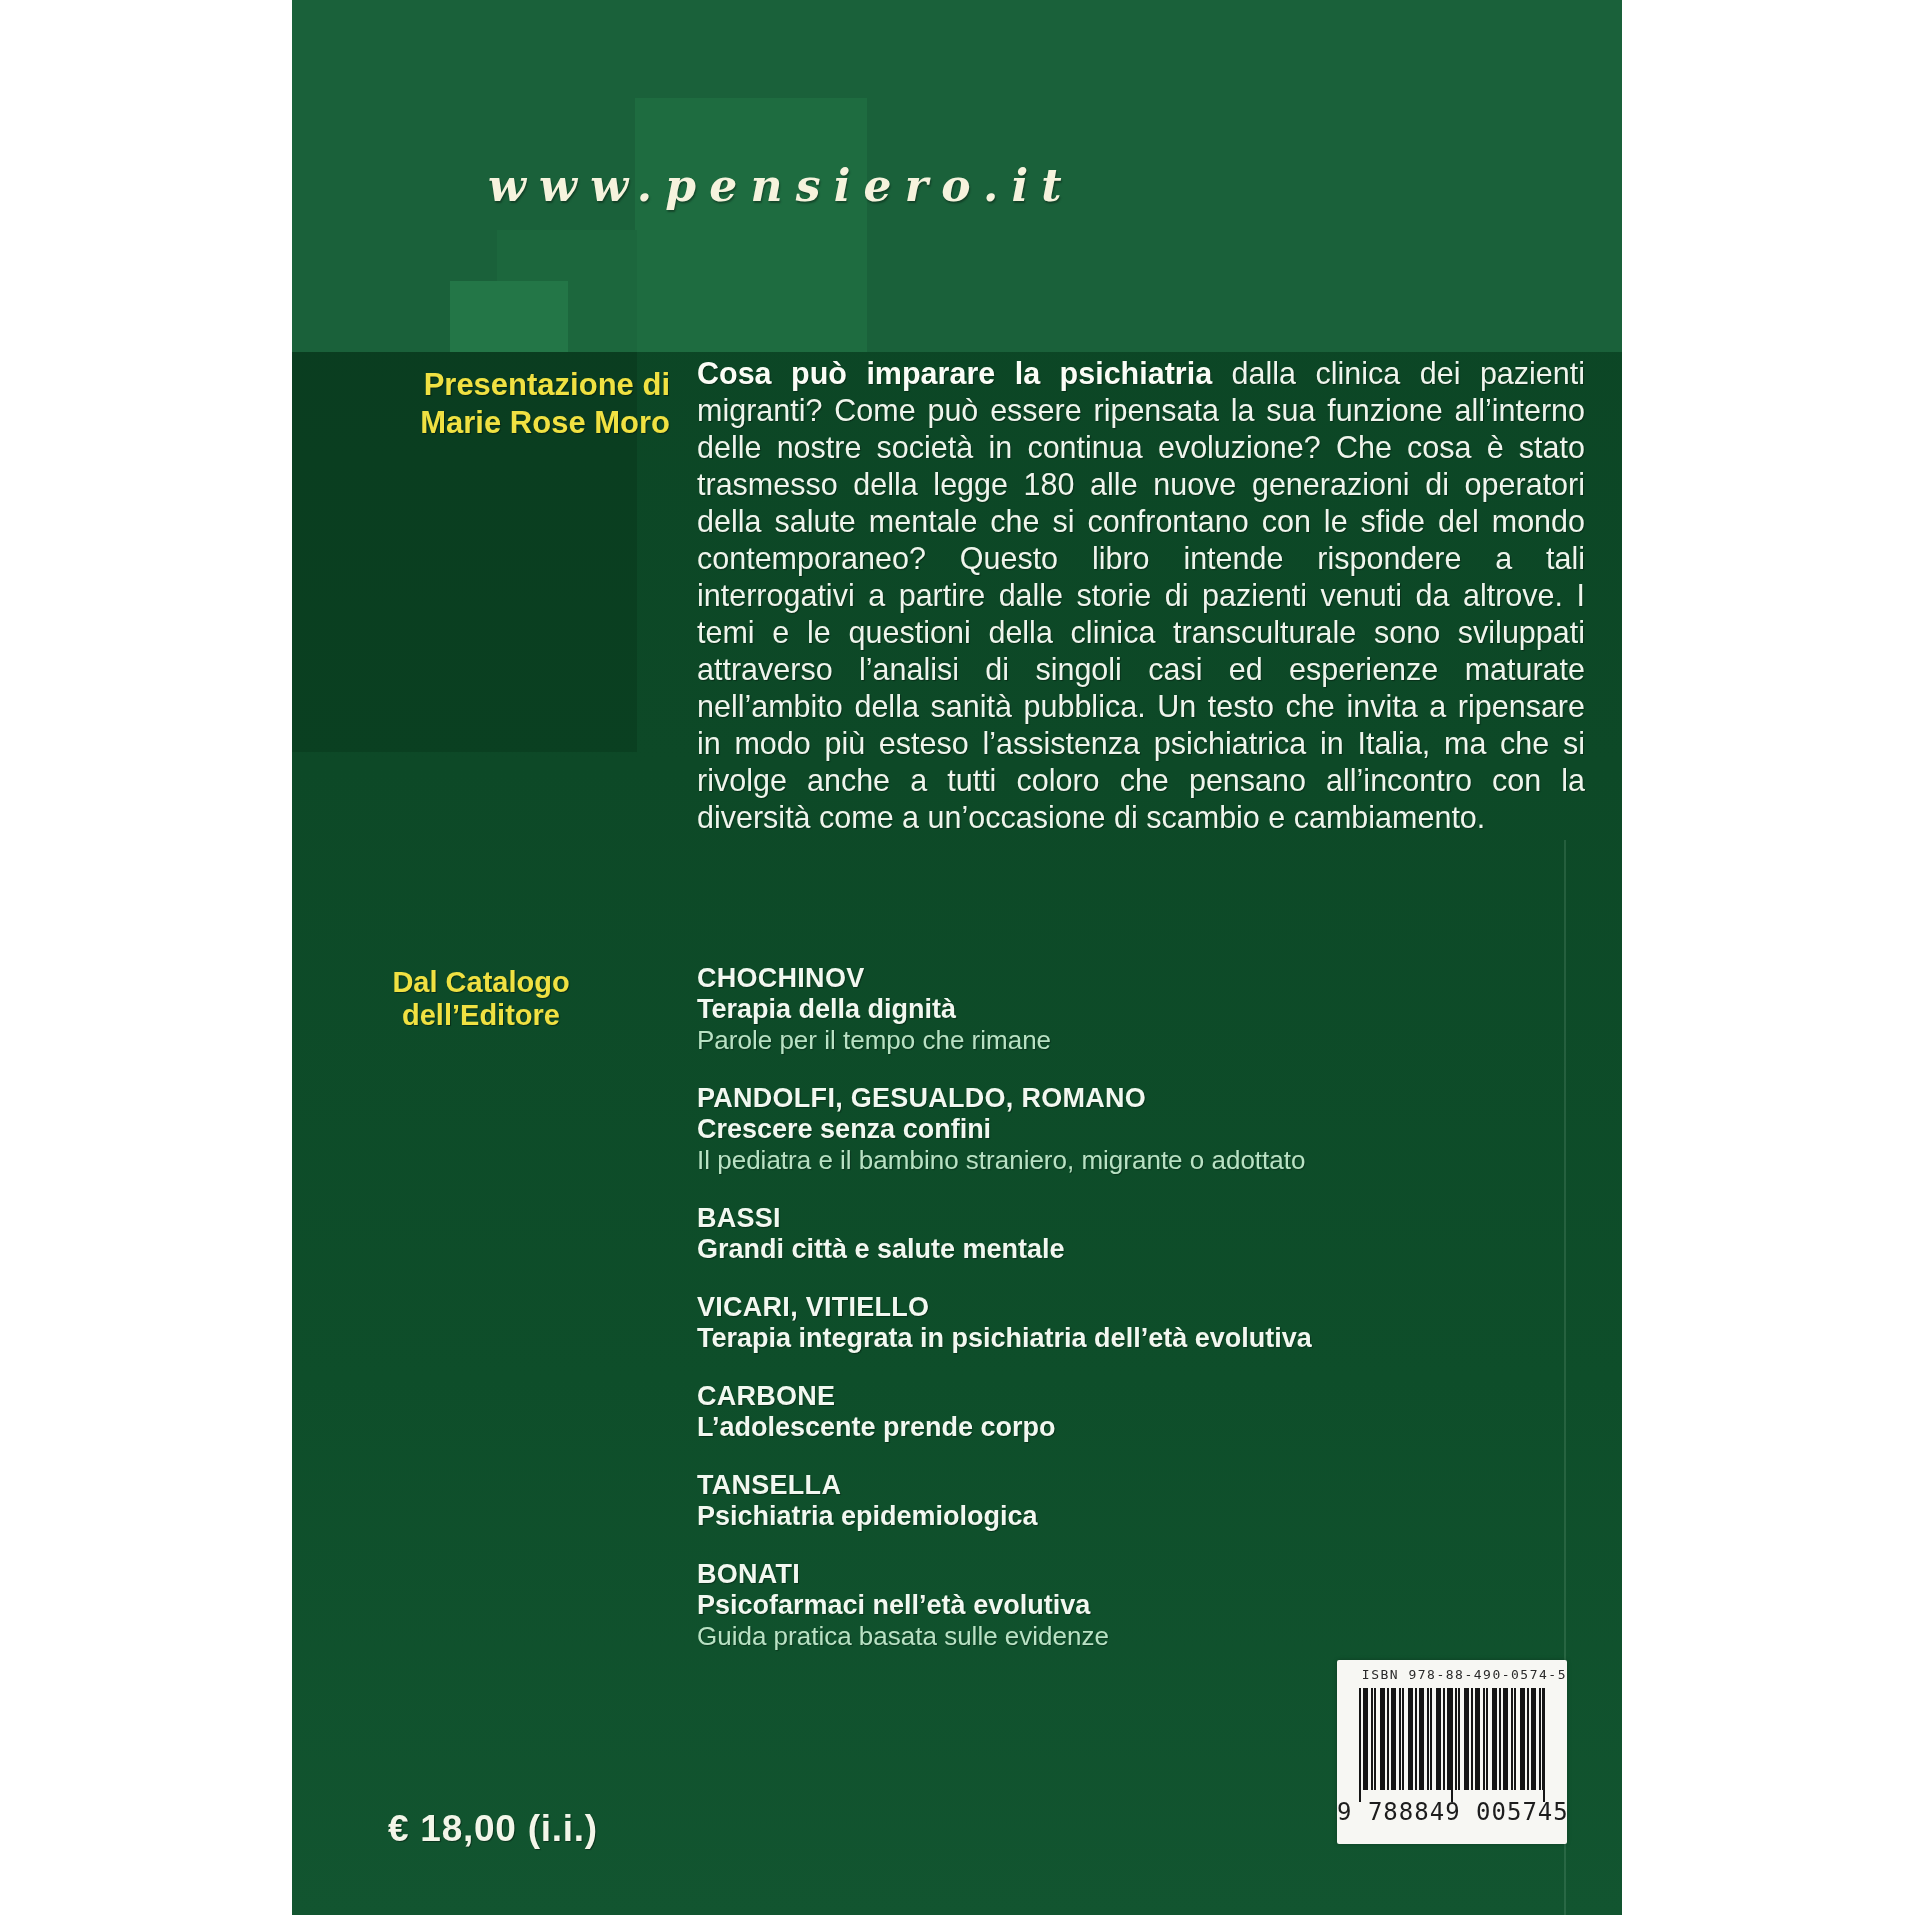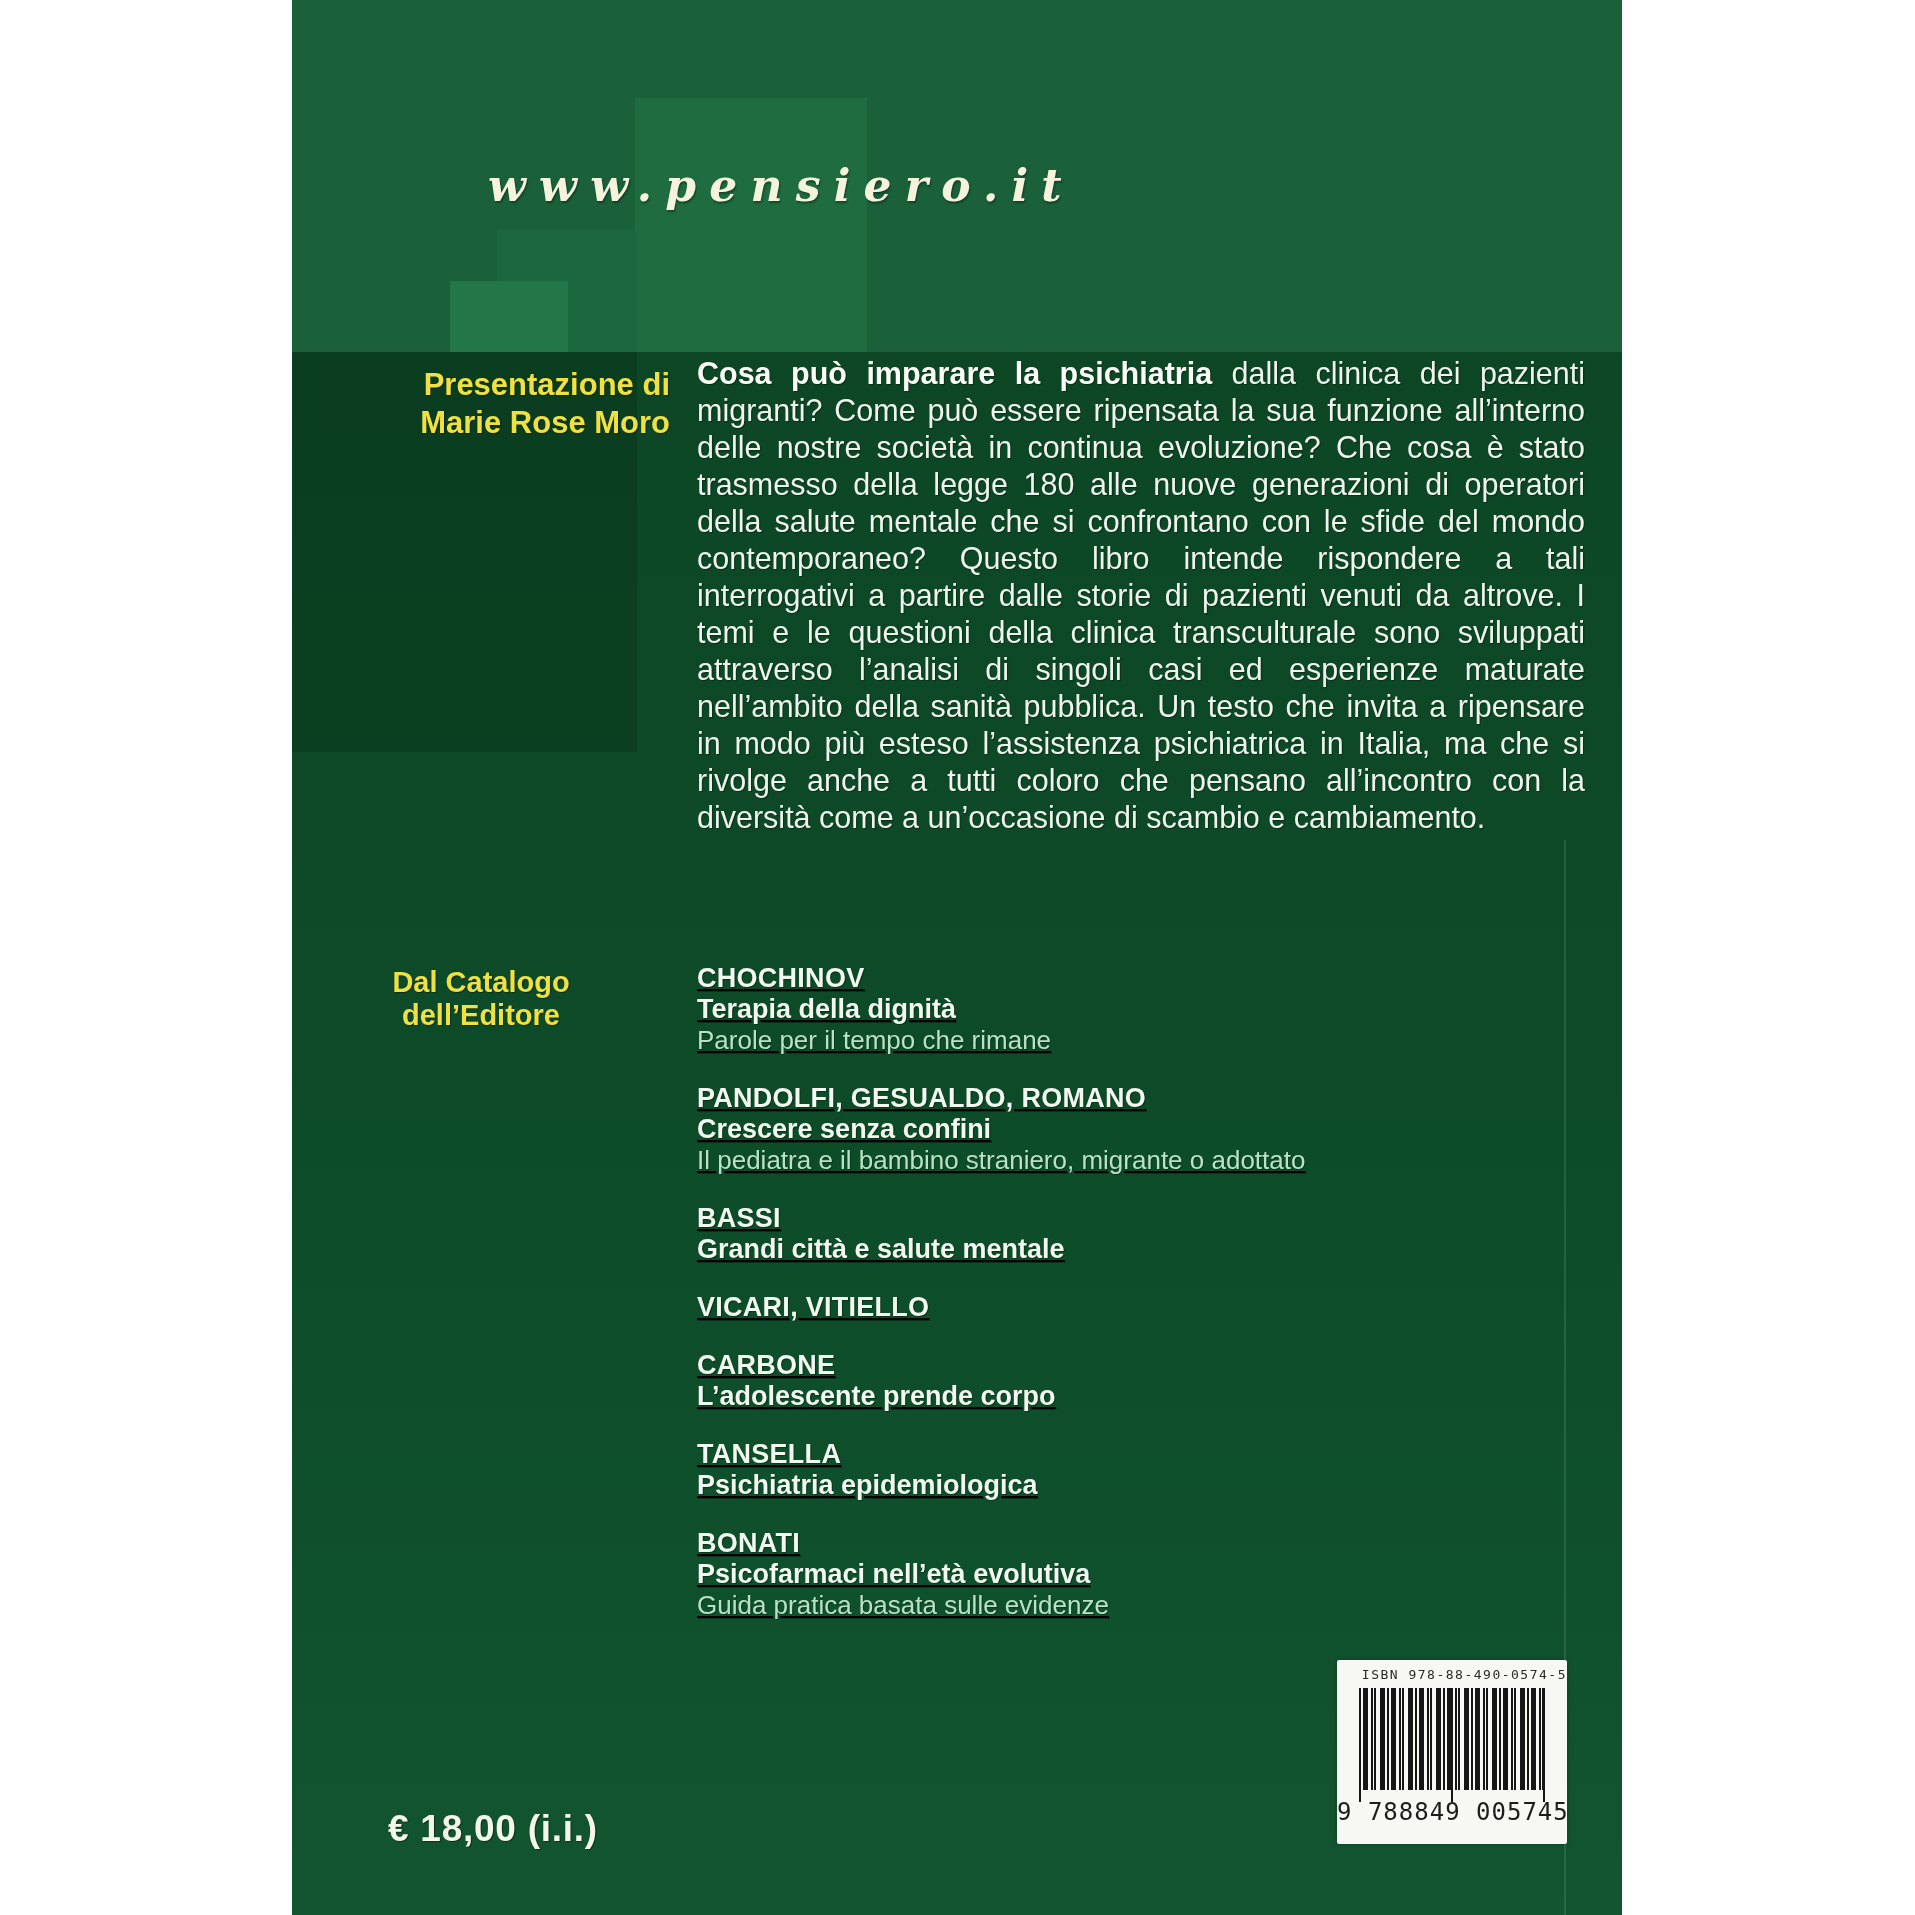--- a/index.html
+++ b/index.html
@@ -46,21 +46,21 @@
   .blurb b{color:#FBFDF6;}
 
   .catalog-heading{
     position:absolute;left:0;top:966px;width:378px;
     text-align:center;color:#F0E142;font-weight:bold;
     font-size:29px;line-height:33px;
     text-shadow:1px 1px 1px rgba(0,0,0,0.4);
   }
 
   .catalog{
-    position:absolute;left:405px;top:963px;width:910px;text-decoration:underline;
+    position:absolute;left:405px;top:963px;width:910px;
   }
   .catalog .entry{margin-bottom:27px;}
   .catalog .authors{
     color:#F2F8F0;font-weight:bold;font-size:27px;line-height:31px;
     letter-spacing:0.01em;text-shadow:1px 1px 1px rgba(0,0,0,0.35);
   }
   .catalog .title{
     color:#F2F8F0;font-weight:bold;font-size:27px;line-height:31px;
     text-shadow:1px 1px 1px rgba(0,0,0,0.35);
   }
@@ -145,20 +145,21 @@
         <div class="authors">PANDOLFI, GESUALDO, ROMANO</div>
         <div class="title">Crescere senza confini</div>
         <div class="subtitle">Il pediatra e il bambino straniero, migrante o adottato</div>
       </div>
       <div class="entry">
         <div class="authors">BASSI</div>
         <div class="title">Grandi città e salute mentale</div>
       </div>
       <div class="entry">
         <div class="authors">VICARI, VITIELLO</div>
+        <div class="title">Terapia integrata in psichiatria dell’età evolutiva</div>
       </div>
       <div class="entry">
         <div class="authors">CARBONE</div>
         <div class="title">L’adolescente prende corpo</div>
       </div>
       <div class="entry">
         <div class="authors">TANSELLA</div>
         <div class="title">Psichiatria epidemiologica</div>
       </div>
       <div class="entry">

